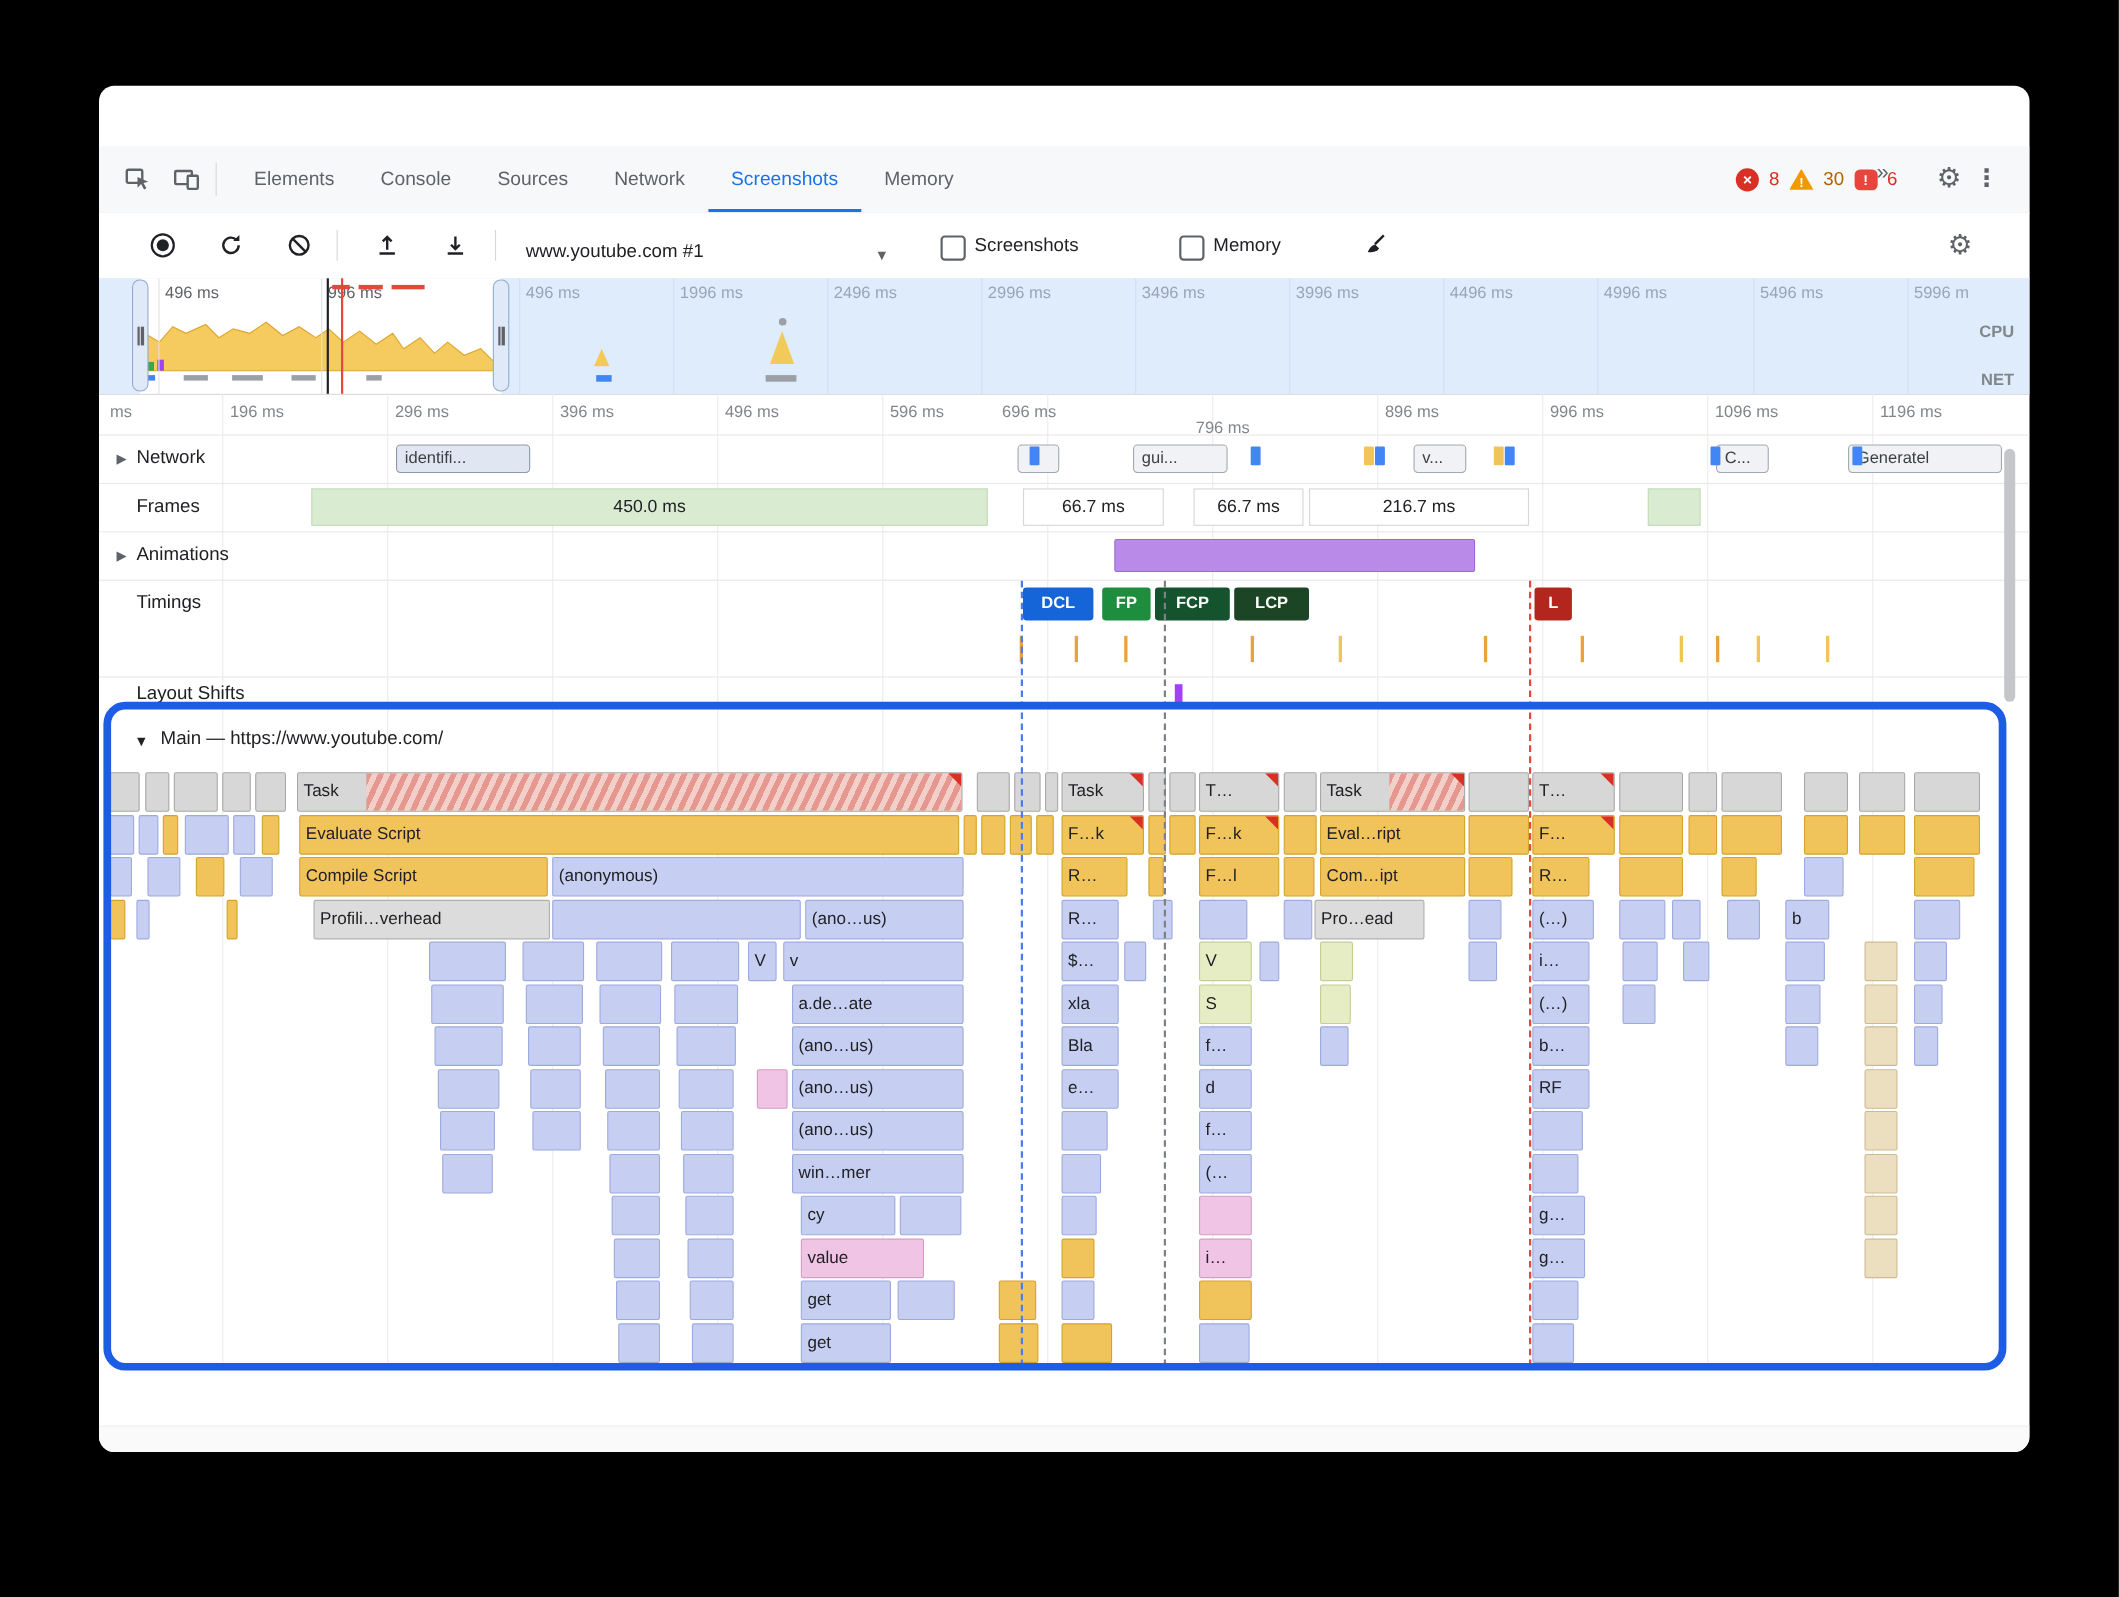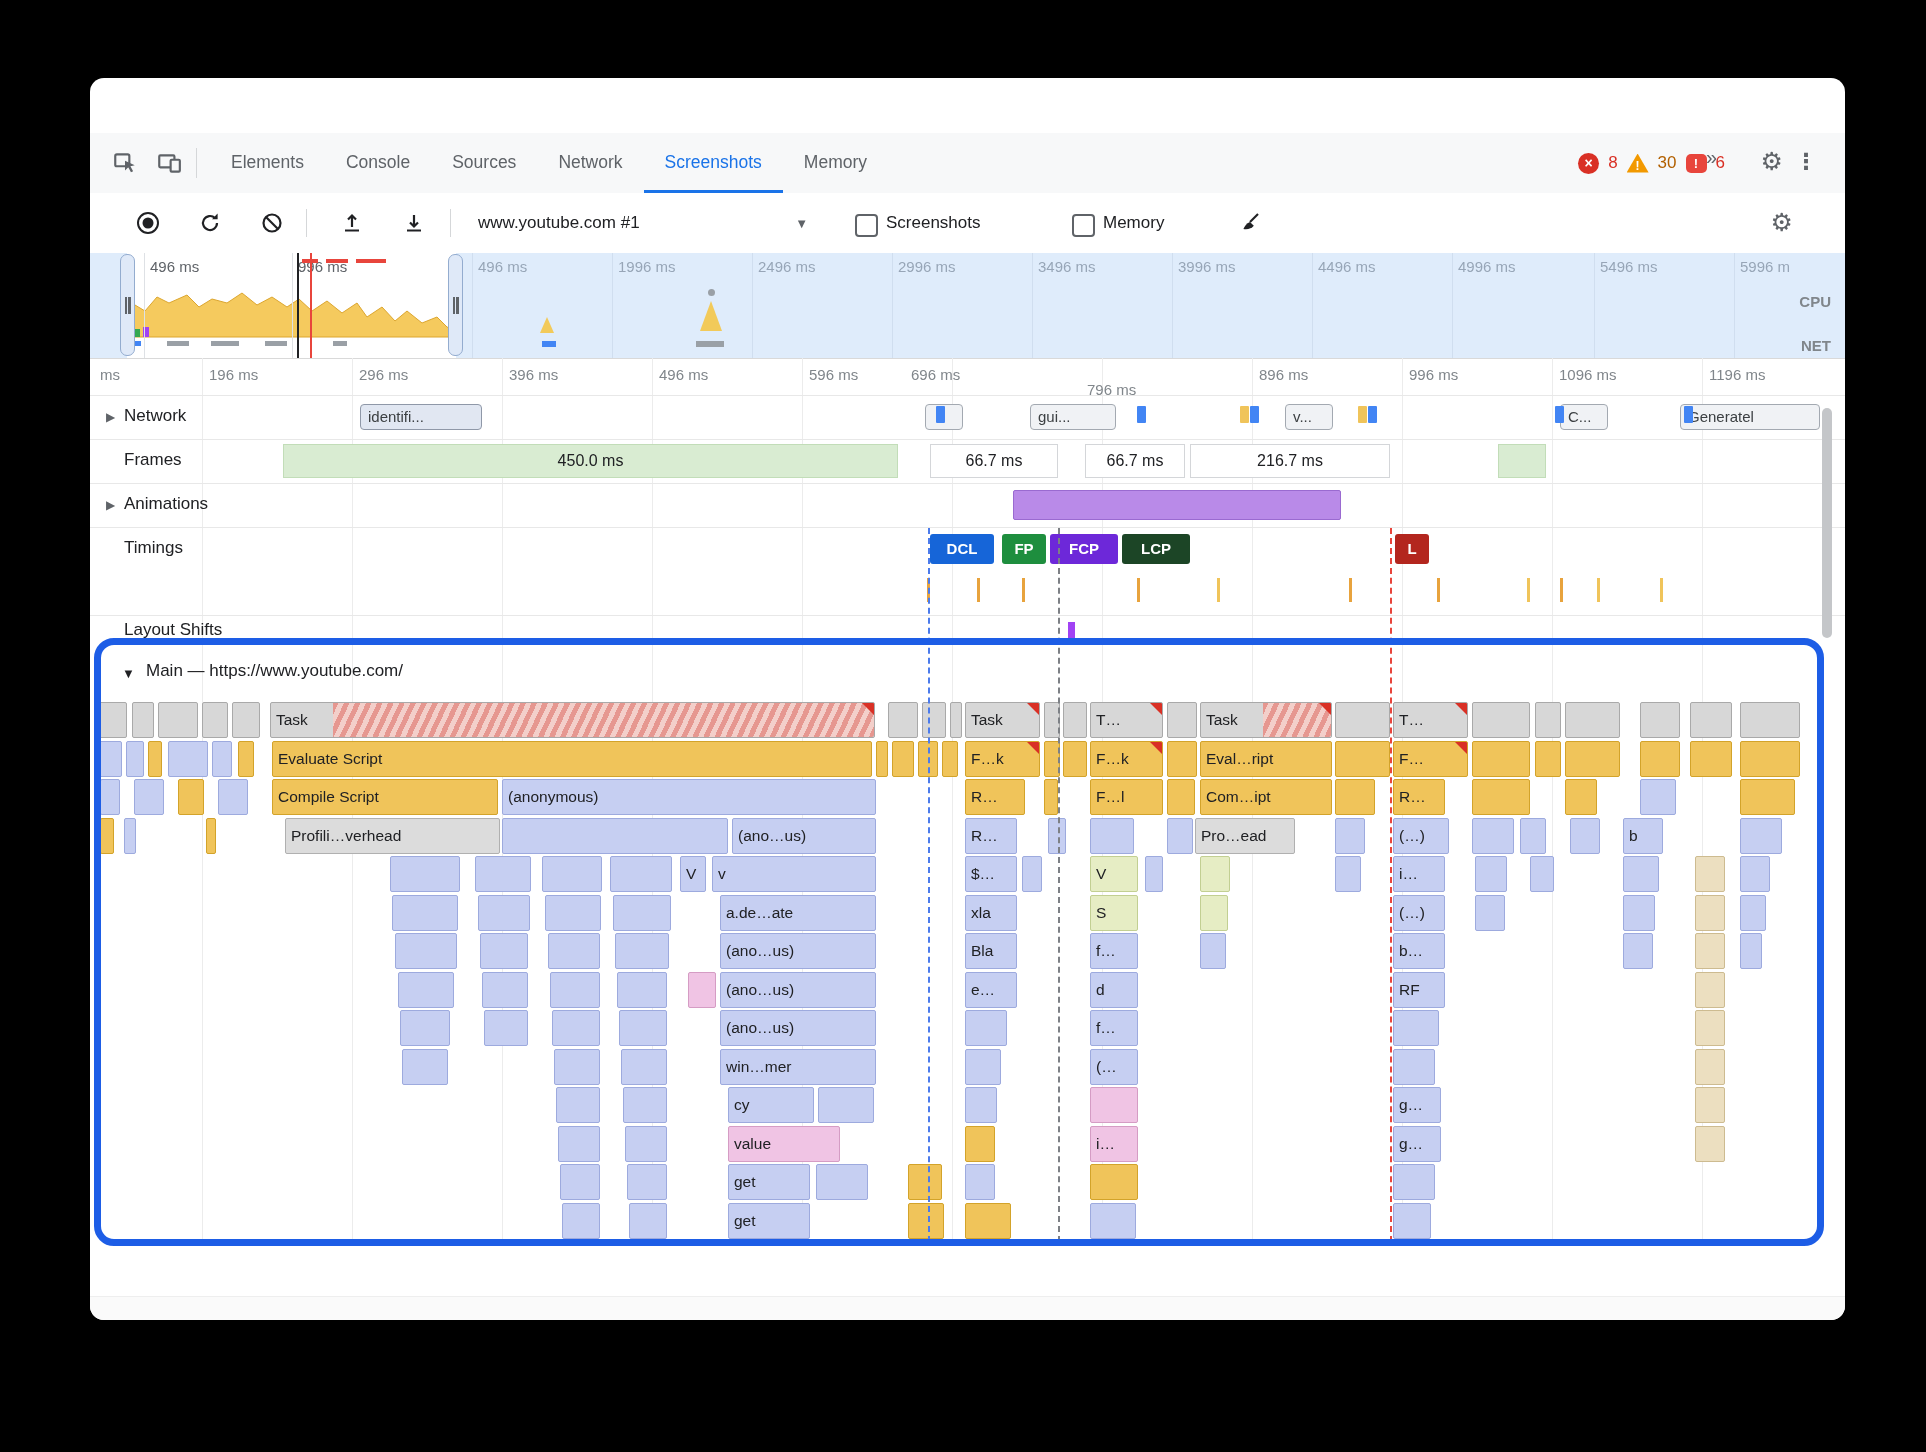--- a/index.html
+++ b/index.html
@@ -24,21 +24,21 @@
   .errico{width:21px;height:21px;border-radius:50%;background:#d93025;color:#fff;font-size:14px;font-weight:700;
     display:flex;align-items:center;justify-content:center;}
   .warnico{width:22px;height:19px;background:#f29900;clip-path:polygon(50% 0,100% 100%,0 100%);
     color:#fff;font-size:12px;font-weight:700;display:flex;align-items:flex-end;justify-content:center;}
   .issico{width:21px;height:19px;border-radius:5px;background:#e8453c;color:#fff;font-size:13px;font-weight:700;
     display:flex;align-items:center;justify-content:center;}
   .cnt{font-size:17px;}
   
   .controls{left:0;top:115px;width:100%;height:60px;background:#fff;border-bottom:1px solid #e6e6e6;}
   .ctl{position:absolute;top:18px;width:24px;height:24px;}
-  .select{position:absolute;left:388px;top:14px;width:330px;height:32px;display:flex;align-items:center;
+  .select{position:absolute;left:388px;top:14px;width:330px;height:32px;display:flex;align-items:flex-end;
     justify-content:space-between;font-size:17px;color:#202124;}
   .selarrow{color:#5f6368;font-size:13px;}
   .cbx{position:absolute;top:21px;width:19px;height:19px;border:2px solid #5f6368;border-radius:4px;background:#fff;}
   .cblabel{position:absolute;top:18px;font-size:17px;color:#202124;line-height:24px;}
   .glyphbtn{position:absolute;color:#5f6368;}
   
   .overview{left:0;top:175px;width:100%;height:105px;background:#fff;border-bottom:1px solid #d9d9d9;}
   .ovline{position:absolute;top:0;height:105px;width:1px;background:#dee1e5;}
   .ovlabel{position:absolute;top:5px;font-size:15px;color:#5f6368;white-space:nowrap;}
   .ovshade{position:absolute;top:0;height:105px;background:rgba(197,220,247,.55);}
@@ -289,21 +289,21 @@
   <div class="hline" style="top:405px;"></div>
   <span class="disc" style="left:16px;top:420px;">▶</span>
   <div class="tracklabel" style="left:34px;top:416px;">Animations</div>
   <div class="anim" id="anim-bar" style="left: 923px; width: 328px;"></div>
 
   <div class="hline" style="top:449px;"></div>
   <div class="tracklabel" style="left:34px;top:460px;">Timings</div>
   <div id="timing-badges">
         <div class="tbadge" style="left: 840px; width: 64px; background: rgb(22, 101, 216);">DCL</div>
         <div class="tbadge" style="left: 912px; width: 44px; background: rgb(30, 142, 62);">FP</div>
-        <div class="tbadge" style="left: 960px; width: 68px; background: #6d28d9;">FCP</div>
+        <div class="tbadge" style="left: 960px; width: 68px; background: #14532d;">FCP</div>
         <div class="tbadge" style="left: 1032px; width: 68px; background: rgb(28, 69, 38);">LCP</div>
         <div class="tbadge" style="left: 1305px; width: 34px; background: rgb(179, 38, 30);">L</div>
       </div>
   <div id="timing-ticks">
         <div class="tmark" style="left: 837px; background: rgb(232, 163, 61);"></div>
         <div class="tmark" style="left: 887px; background: rgb(232, 163, 61);"></div>
         <div class="tmark" style="left: 932px; background: rgb(232, 163, 61);"></div>
         <div class="tmark" style="left: 1047px; background: rgb(232, 163, 61);"></div>
         <div class="tmark" style="left: 1127px; background: rgb(240, 196, 90);"></div>
         <div class="tmark" style="left: 1259px; background: rgb(232, 163, 61);"></div>

